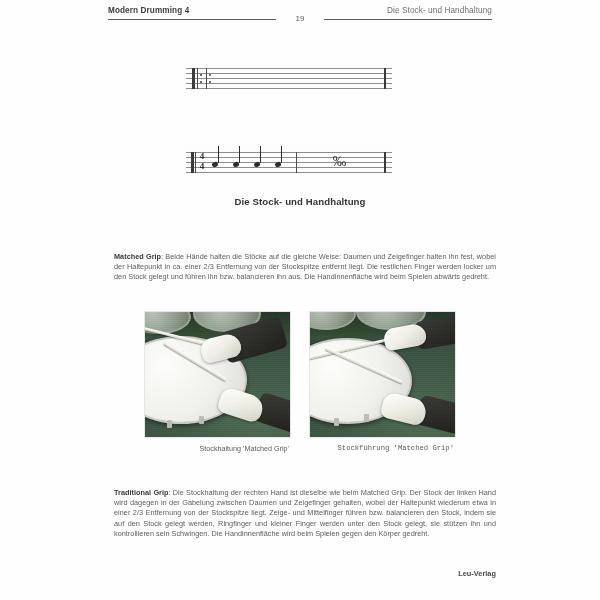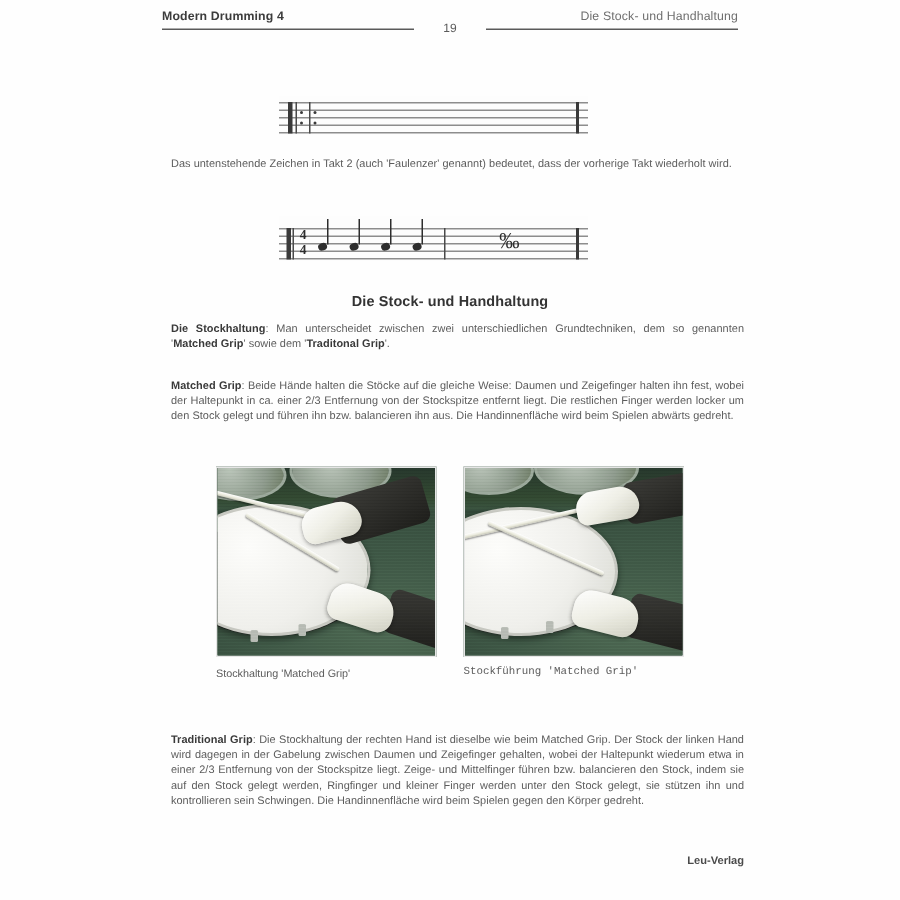--- a/index.html
+++ b/index.html
@@ -226,21 +226,21 @@
     background-image:
       repeating-linear-gradient(0deg, rgba(255,255,255,0.035) 0 1px, rgba(0,0,0,0.035) 1px 2px);
     mix-blend-mode: overlay;
     pointer-events: none;
   }
 
   .caption {
     position: absolute;
     font-size: 7.2px;
     color: #5c5c5c;
-    text-align: left;
+    text-align: right;
   }
 
   
   .footer {
     position: absolute;
     right: 104px;
     bottom: 22px;
     font-size: 7.4px;
     font-weight: bold;
     color: #4a4a4a;
@@ -275,21 +275,20 @@
       <div class="repeat-dot" style="left:14px; top:17px;"></div>
 
       <div class="barline" style="left:20px; top:4px; height:21px;"></div>
       <div class="repeat-dot" style="left:23px; top:10px;"></div>
       <div class="repeat-dot" style="left:23px; top:17px;"></div>
 
       <div class="barline thick" style="right:6px; top:4px; height:21px;"></div>
     </div>
   </div>
 
-  <div class="para indent-l w-main" style="top:104px;">Das untenstehende Zeichen in Takt 2 (auch 'Faulenzer' genannt) bedeutet, dass der vorherige Takt wiederholt wird.</div>
 
   <div class="staff-wrap" style="left:186px; top:144px; width:206px; height:30px;">
     <div class="staff-inner">
       <div class="staff-line" style="top:8px;"></div>
       <div class="staff-line" style="top:13px;"></div>
       <div class="staff-line" style="top:18px;"></div>
       <div class="staff-line" style="top:23px;"></div>
       <div class="staff-line" style="top:28px;"></div>
 
       <div class="barline thick" style="left:5px; top:8px; height:21px;"></div>
@@ -313,21 +312,20 @@
       <div class="barline" style="left:110px; top:8px; height:21px;"></div>
 
       <div class="measure-repeat" style="left:146px; top:9px;">‰</div>
 
       <div class="barline thick" style="right:6px; top:8px; height:21px;"></div>
     </div>
   </div>
 
   <div class="section-title" style="top:196px;">Die Stock- und Handhaltung</div>
 
-  <div class="para indent-l w-main" style="top:214px;"><b>Die Stockhaltung</b><span>: Man unterscheidet zwischen zwei unterschiedlichen Grundtechniken, dem so genannten '</span><b>Matched Grip</b><span>' sowie dem '</span><b>Traditonal Grip</b><span>'.</span></div>
 
   <div class="para indent-l w-main" style="top:252px;"><b>Matched Grip</b><span>: Beide Hände halten die Stöcke auf die gleiche Weise: Daumen und Zeigefinger halten ihn fest, wobei der Haltepunkt in ca. einer 2/3 Entfernung von der Stockspitze entfernt liegt. Die restlichen Finger werden locker um den Stock gelegt und führen ihn bzw. balancieren ihn aus. Die Handinnenfläche wird beim Spielen abwärts gedreht.</span></div>
 
   <div class="photo" style="left:144px; top:311px; width:145px; height:125px;">
     <div class="scene">
       <div class="floor"></div>
       <div class="dark-band"></div>
 
       <div class="cymbal-rim" style="left:-18px; top:-12px; width:60px; height:30px;"></div>
       <div class="cymbal-rim" style="left:48px; top:-16px; width:64px; height:32px;"></div>

